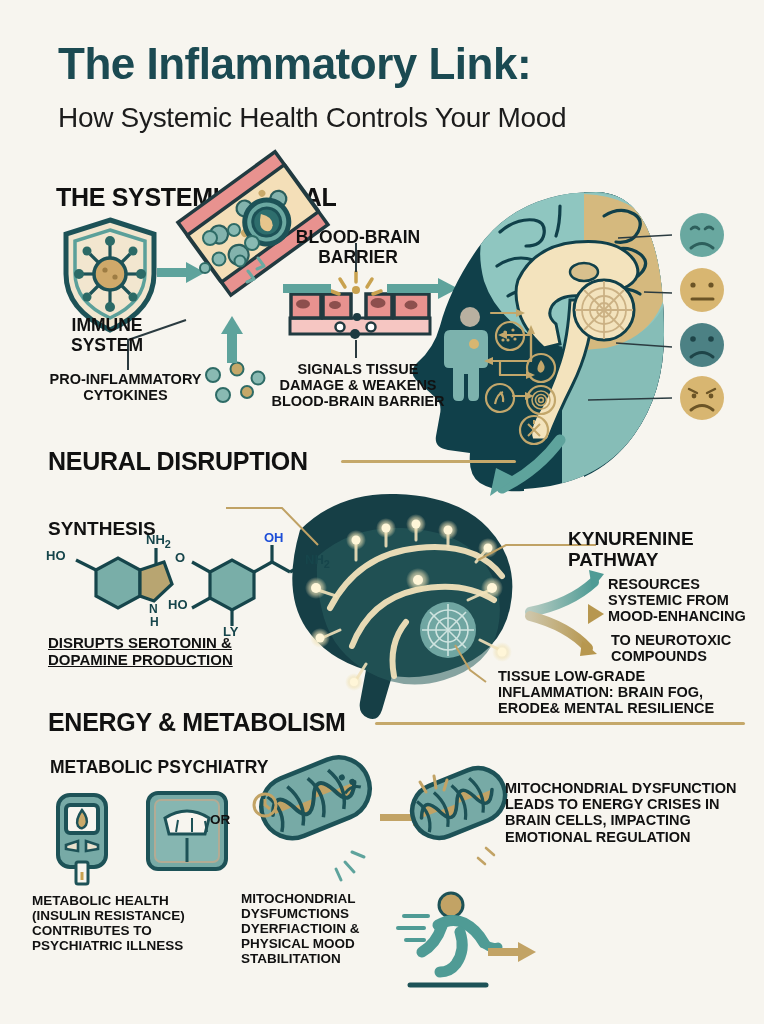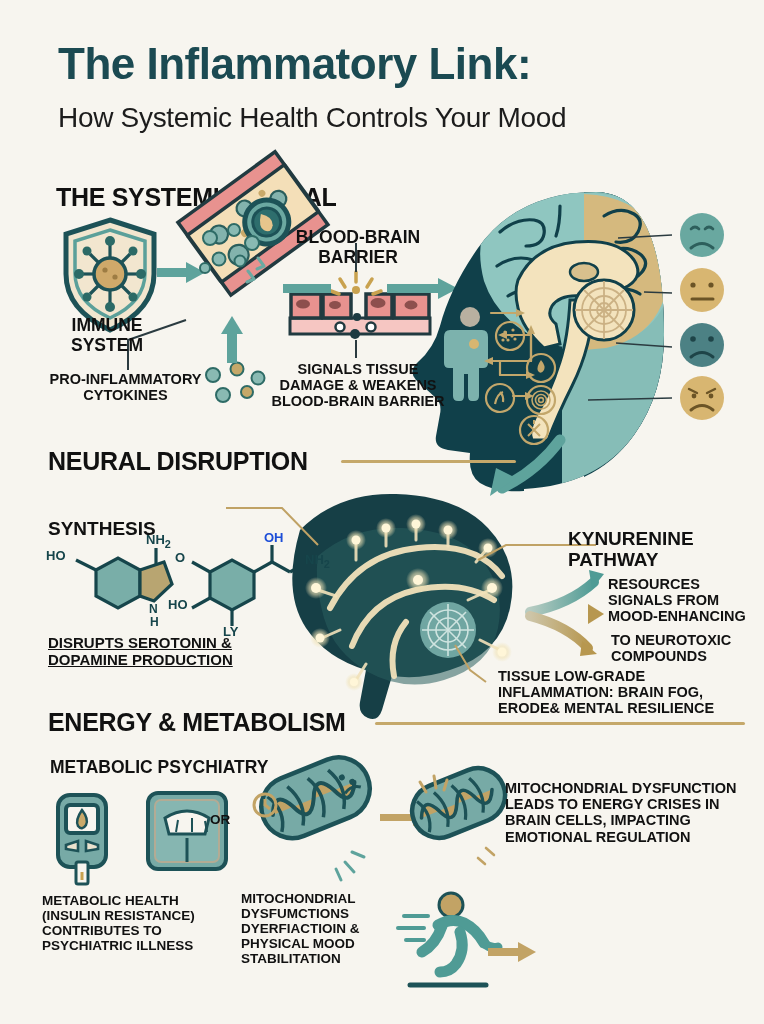--- a/index.html
+++ b/index.html
@@ -462,21 +462,21 @@
     <br><span>SYNTHESIS</span>
   </div>
   <div class="lbl t15" style="left:48px;top:635px;width:230px;">
     <span>DISRUPTS SEROTONIN &amp;</span><br><span>DOPAMINE PRODUCTION</span>
   </div>
   <div class="lbl t19" style="left:568px;top:528px;width:190px;">
     <span>KYNURENINE</span><br><span>PATHWAY</span>
   </div>
   <div class="lbl t14" style="left:608px;top:576px;width:155px;">
     <span>RESOURCES</span><br>
-    <span>SIGNALS FROM</span><br>
+    <span>SYSTEMIC FROM</span><br>
     <span>MOOD-ENHANCING</span>
   </div>
   <div class="lbl t14" style="left:611px;top:632px;width:150px;">
     <span>TO NEUROTOXIC</span><br>
     <span>COMPOUNDS</span>
   </div>
   <div class="lbl t14" style="left:498px;top:668px;width:270px;">
     <span>TISSUE LOW-GRADE</span><br>
     <span>INFLAMMATION: BRAIN FOG,</span><br>
     <span>ERODE&amp; MENTAL RESILIENCE</span>
@@ -562,21 +562,21 @@
       <line x1="410" y1="985" x2="486" y2="985" stroke="#1d5257" stroke-width="5" stroke-linecap="round"></line>
     </g>
     <g>
       <rect x="488" y="948" width="32" height="8" fill="#c2a365"></rect>
       <polygon points="518,942 536,952 518,962" fill="#c2a365"></polygon>
     </g>
   </svg>
 
   <div class="lbl t13" style="left:210px;top:812px;">OR</div>
 
-  <div class="lbl t13" style="left:42px;top:893px;width:200px;">
+  <div class="lbl t13" style="left:32px;top:893px;width:200px;">
     <span>METABOLIC HEALTH</span><br>
     <span>(INSULIN RESISTANCE)</span><br>
     <span>CONTRIBUTES TO</span><br>
     <span>PSYCHIATRIC ILLNESS</span>
   </div>
 
   <div class="lbl t13" style="left:241px;top:891px;width:165px;">
     <span>MITOCHONDRIAL</span><br>
     <span>DYSFUMCTIONS</span><br>
     <span>DYERFIACTIOIN &amp;</span><br>

